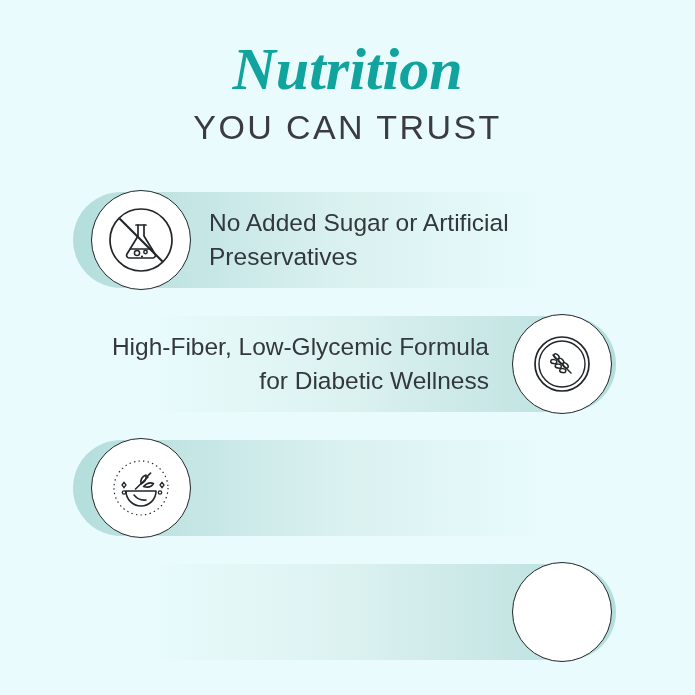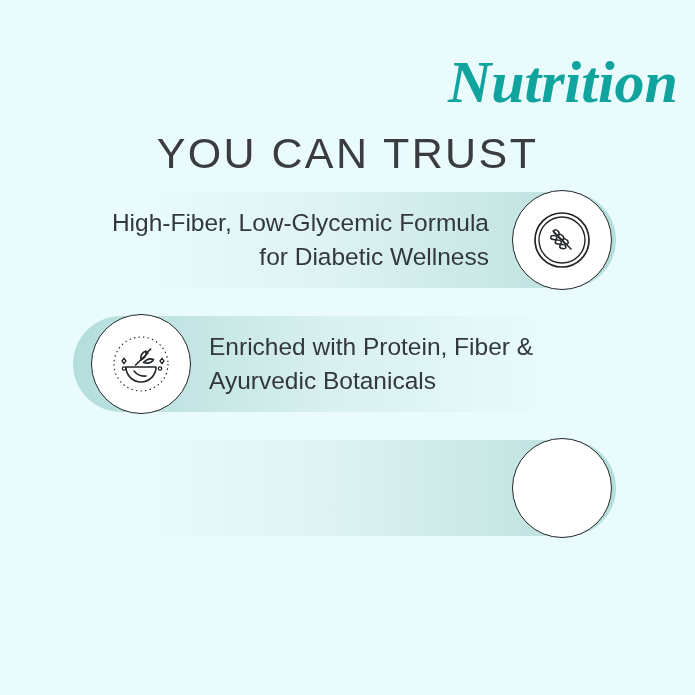--- a/index.html
+++ b/index.html
@@ -29,27 +29,26 @@
     text-align: center;
   }
   .title {
     font-family: "Liberation Serif", "DejaVu Serif", serif;
     font-style: italic;
     font-weight: bold;
     font-size: 60px;
     line-height: 66px;
     color: #11a49f;
     letter-spacing: 0px;
-    margin: 17px;
-    text-align: right;
+    margin: 4px;
   }
   .subtitle {
     font-family: "Liberation Sans", sans-serif;
     font-weight: 400;
-    font-size: 43px;
+    font-size: 34px;
     line-height: 42px;
     color: #3a3c3f;
     letter-spacing: 2.4px;
     margin: 4px 0 0 0;
   }
 
   
   .rows {
     position: absolute;
     top: 192px;
@@ -125,20 +124,39 @@
 
 <div class="page">
 
   <div class="header">
     <div class="title">Nutrition</div>
     <div class="subtitle">YOU CAN TRUST</div>
   </div>
 
   <div class="rows">
 
+    <div class="row left">
+      <div class="pill"></div>
+      <div class="icon-badge">
+        <svg width="74" height="74" viewBox="0 0 74 74">
+          <circle cx="37" cy="37" r="31" fill="none" stroke="#222629" stroke-width="1.7"></circle>
+          <g fill="none" stroke="#222629" stroke-width="1.7" stroke-linejoin="round" stroke-linecap="round">
+            <path d="M32 22 h10"></path>
+            <path d="M34 22 v11 L23 51 a2.6 2.6 0 0 0 2.3 4 h23.4 a2.6 2.6 0 0 0 2.3 -4 L40 33 V22"></path>
+            <path d="M26.5 46 h21"></path>
+          </g>
+          <circle cx="33" cy="50" r="2.6" fill="none" stroke="#222629" stroke-width="1.5"></circle>
+          <circle cx="41.5" cy="49" r="1.7" fill="none" stroke="#222629" stroke-width="1.5"></circle>
+          <circle cx="38" cy="53.5" r="1.1" fill="#222629"></circle>
+          <line x1="16" y1="16" x2="58" y2="58" stroke="#222629" stroke-width="2.1" stroke-linecap="round"></line>
+        </svg>
+      </div>
+      <div class="row-text">No Added Sugar or Artificial
+Preservatives</div>
+    </div>
 
     <div class="row right">
       <div class="pill"></div>
       <div class="icon-badge">
         <svg width="74" height="74" viewBox="0 0 74 74">
           <circle cx="37" cy="37" r="27" fill="none" stroke="#222629" stroke-width="1.7"></circle>
           <circle cx="37" cy="37" r="23" fill="none" stroke="#222629" stroke-width="1.4"></circle>
           <g fill="none" stroke="#222629" stroke-width="1.5" stroke-linecap="round">
             <path d="M28 28 L46 46"></path>
             <ellipse cx="31.5" cy="29.5" rx="3.1" ry="2" transform="rotate(45 31.5 29.5)"></ellipse>
@@ -168,22 +186,20 @@
             <path d="M39.5 35.5 q5 -5 10 -3 q-3 5 -10 3 z"></path>
           </g>
           <g fill="none" stroke="#222629" stroke-width="1.3">
             <path d="M18 34 l2 -2.6 l2 2.6 l-2 2.6 z"></path>
             <path d="M56 34 l2 -2.6 l2 2.6 l-2 2.6 z"></path>
             <circle cx="20" cy="41.5" r="1.7"></circle>
             <circle cx="56" cy="41.5" r="1.7"></circle>
           </g>
         </svg>
       </div>
-      <div class="row-text">Enriched with Protein, Fiber &amp;
-Ayurvedic Botanicals</div>
     </div>
 
     <div class="row right">
       <div class="pill"></div>
       <div class="icon-badge"></div>
     </div>
 
   </div>
 </div>
 

